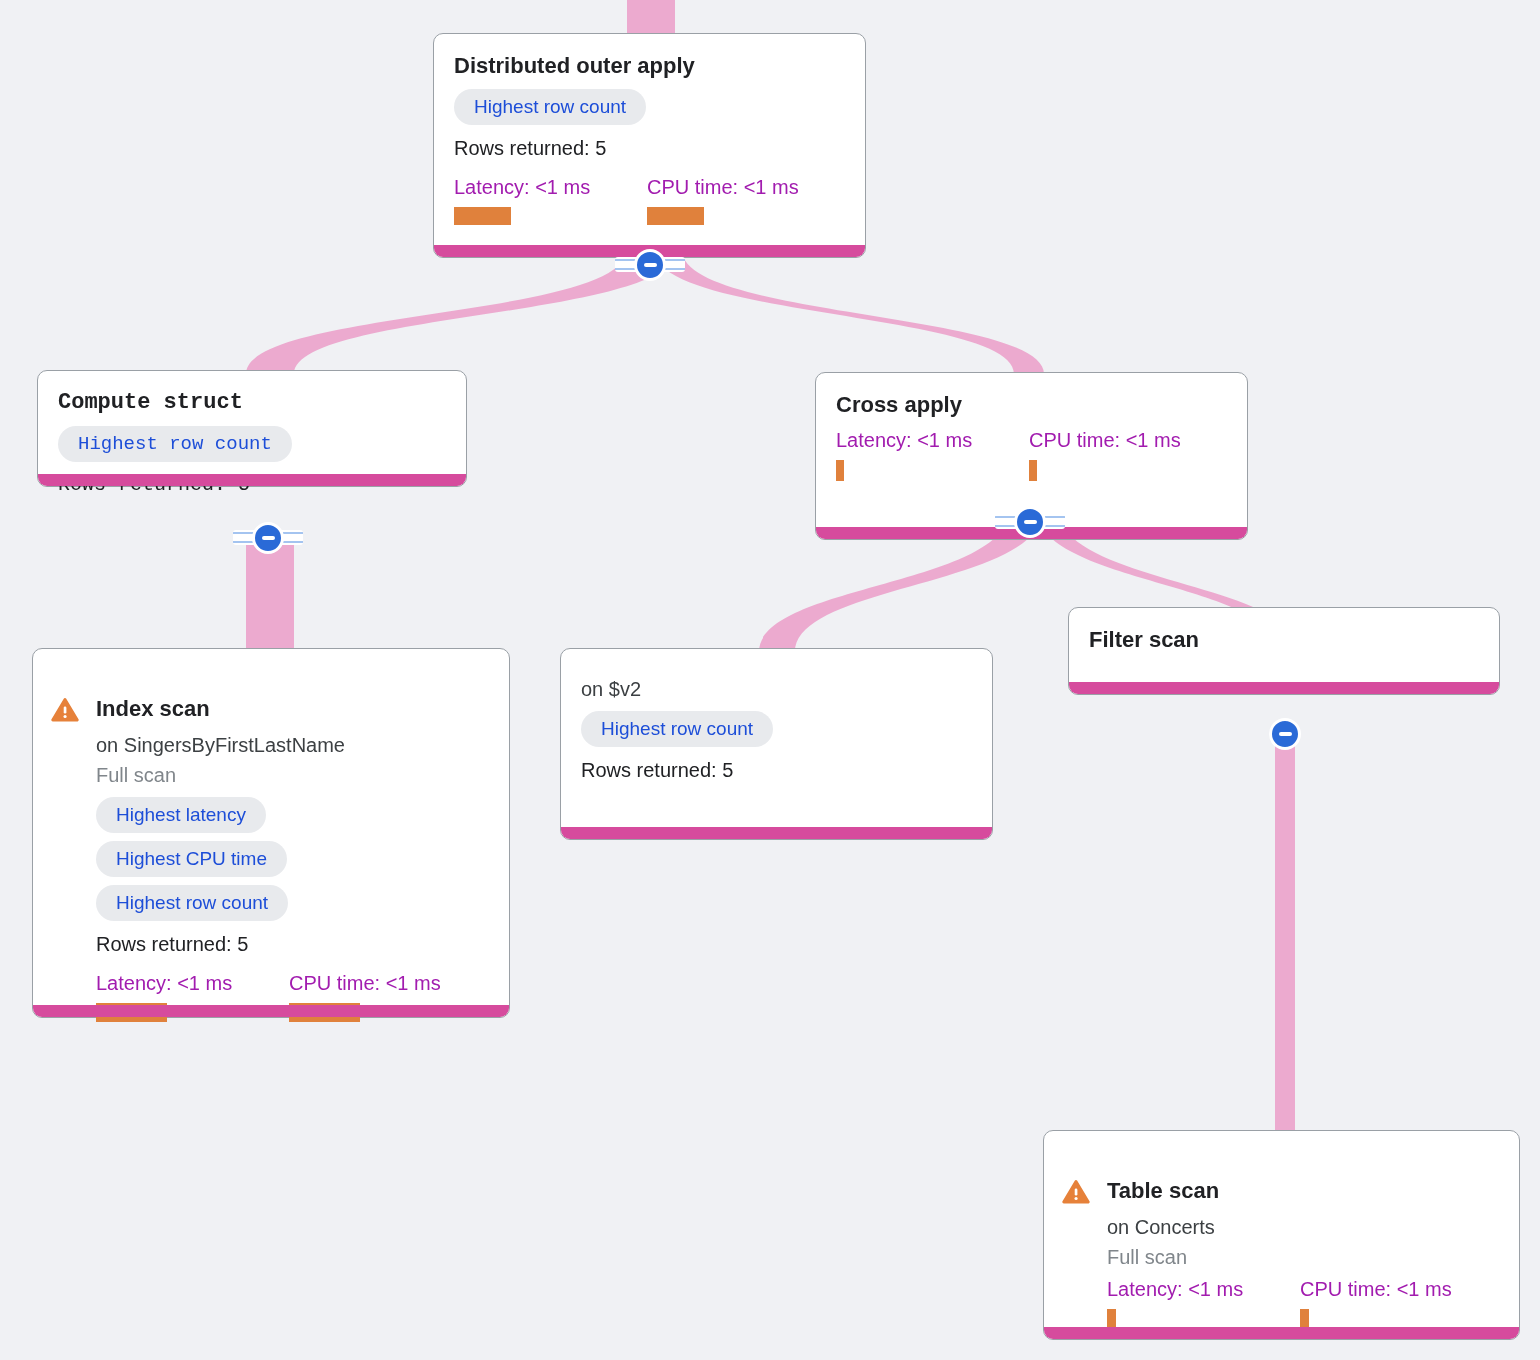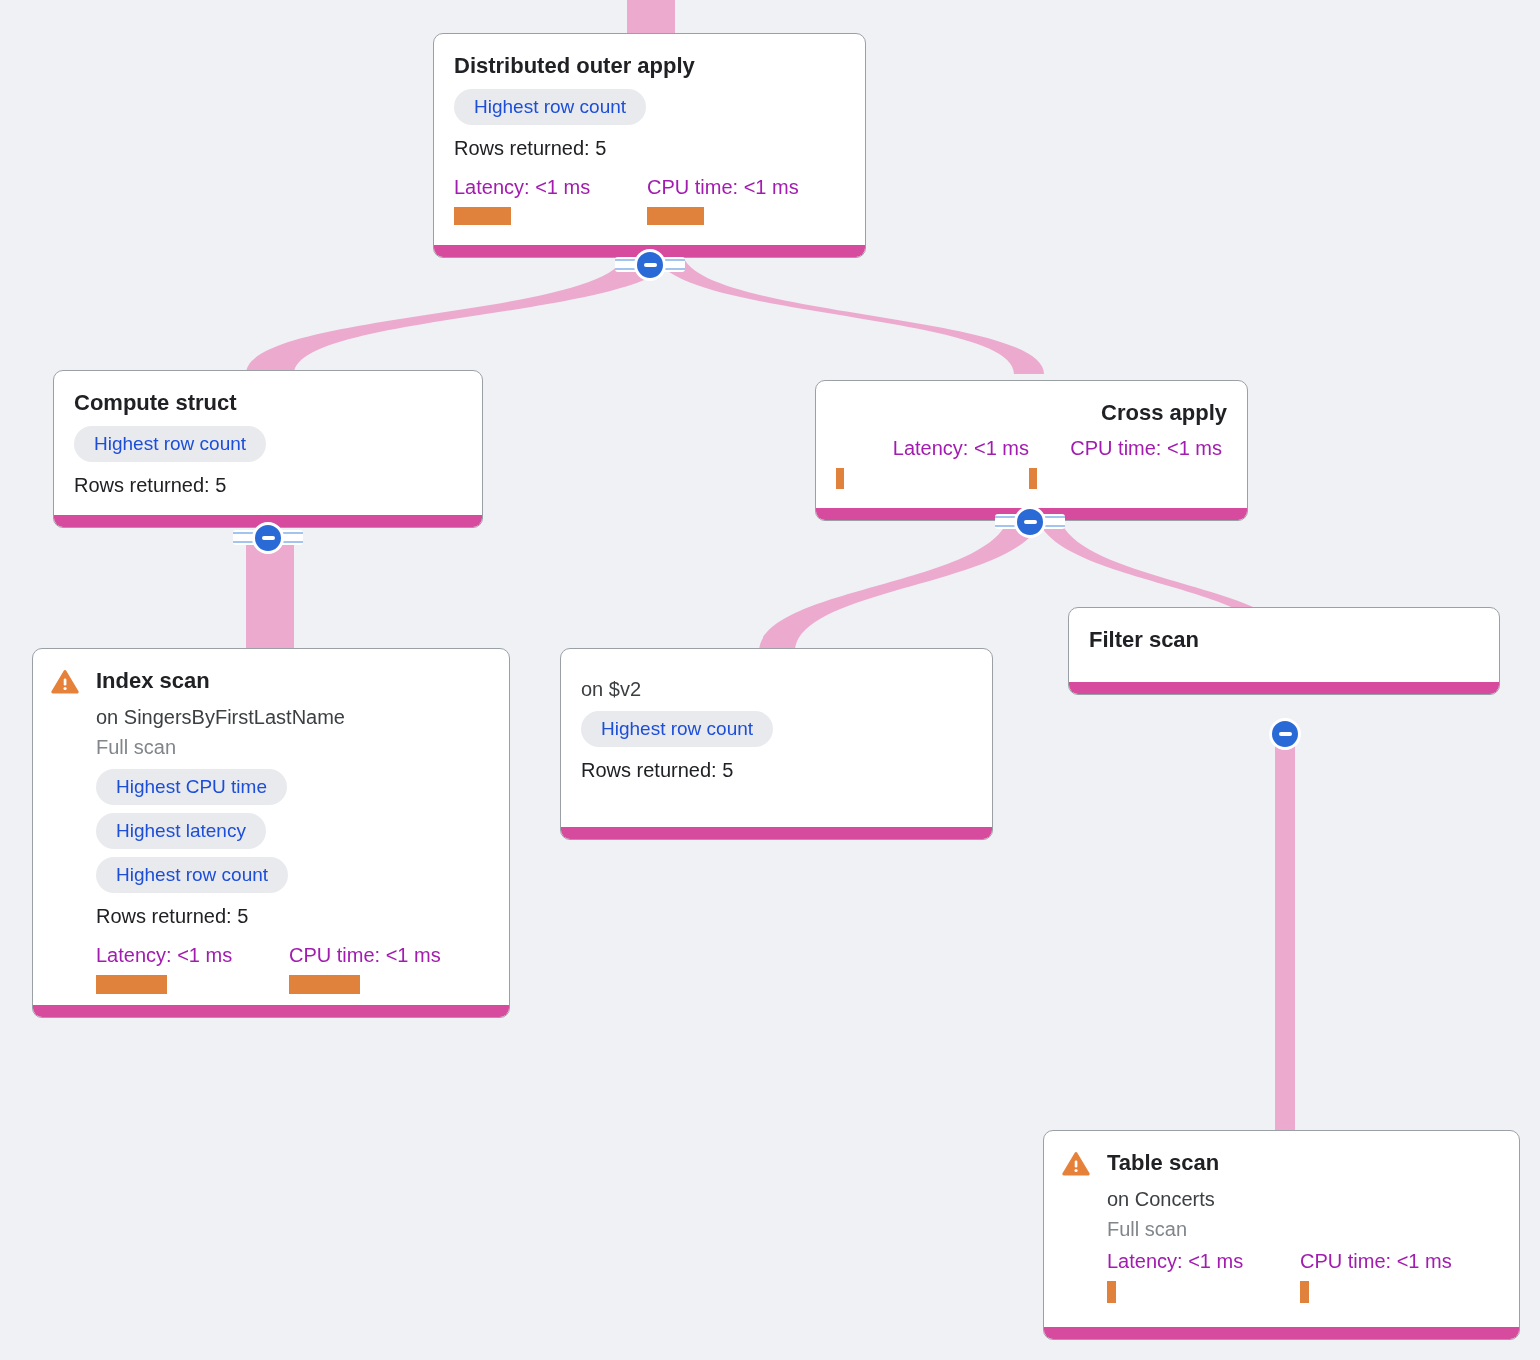--- a/index.html
+++ b/index.html
@@ -21,21 +21,21 @@
     border:1px solid #9aa0a6;
     border-radius:10px;
     padding-top:18px;
   }
   .nbar{
     position:absolute;left:0;right:0;bottom:0;height:12px;
     background:#d64b9d;border-radius:0 0 9px 9px;
   }
   .nb{padding:0 20px;}
   .nb-indent{padding:0 20px 0 63px;}
-  .head{display:flex;align-items:flex-start;gap:17px;padding-left:18px;}
+  .head{display:flex;align-items:flex-start;gap:17px;padding-left:18px;margin-top:28px;}
   .warn{flex:0 0 auto;width:28px;height:26px;margin-top:2px;}
   .title{font-size:22px;line-height:28px;font-weight:600;color:#202124;}
   .subtitle{font-size:20px;line-height:26px;color:#3c4043;margin-top:9px;}
   .note{font-size:20px;line-height:26px;color:#80868b;margin-top:4px;}
   .badges{margin-top:9px;}
   .badge{
     display:inline-block;background:#e8eaed;color:#1d4ed8;
     font-size:19px;line-height:22px;padding:7px 20px;border-radius:22px;
   }
   .badge-row{margin-bottom:8px;}
@@ -44,22 +44,22 @@
   .metric{width:193px;}
   .mlabel{font-size:20px;line-height:26px;color:#a21caf;}
   .mbar{background:#e0813c;margin-top:7px;}
   .bar-w57{width:57px;height:18px;}
   .bar-w70{width:71px;height:19px;}
   .bar-v8{width:8px;height:21px;}
   .bar-v9{width:9px;height:22px;}
 
   
   .n0{left:433px;top:33px;width:433px;height:225px;}
-  .n1{left:53px;top:370px;width:430px;height:158px;}
-  .n2{left:815px;top:380px;width:433px;height:141px;text-align:right;}
+  .n1{left:37px;top:370px;width:430px;height:117px;font-family:Liberation Mono, monospace;}
+  .n2{left:815px;top:372px;width:433px;height:168px;}
   .n3{left:32px;top:648px;width:478px;height:370px;}
   .n4{left:560px;top:648px;width:433px;height:192px;}
   .n5{left:1068px;top:607px;width:432px;height:88px;}
   .n6{left:1043px;top:1130px;width:477px;height:210px;}
 
   
   .collapse{position:absolute;z-index:3;width:70px;height:15px;}
   .cband{
     position:absolute;inset:0;border-radius:3px;
     background:linear-gradient(to bottom,
@@ -148,22 +148,22 @@
           <rect x="10.9" y="8" width="2.3" height="6" rx="1.1" fill="#ffffff"></rect>
           <circle cx="12.05" cy="16.6" r="1.35" fill="#ffffff"></circle>
         </svg>
       </span>
       <div class="title">Index scan</div>
     </div>
     <div class="nb-indent">
       <div class="subtitle">on SingersByFirstLastName</div>
       <div class="note">Full scan</div>
       <div class="badges">
+        <div class="badge-row"><span class="badge">Highest latency</span></div>
         <div class="badge-row"><span class="badge">Highest CPU time</span></div>
-        <div class="badge-row"><span class="badge">Highest latency</span></div>
         <div><span class="badge">Highest row count</span></div>
       </div>
       <div class="rows">Rows returned: 5</div>
       <div class="metrics">
         <div class="metric">
           <div class="mlabel">Latency: &lt;1 ms</div>
           <div class="mbar bar-w70"></div>
         </div>
         <div class="metric">
           <div class="mlabel">CPU time: &lt;1 ms</div>

